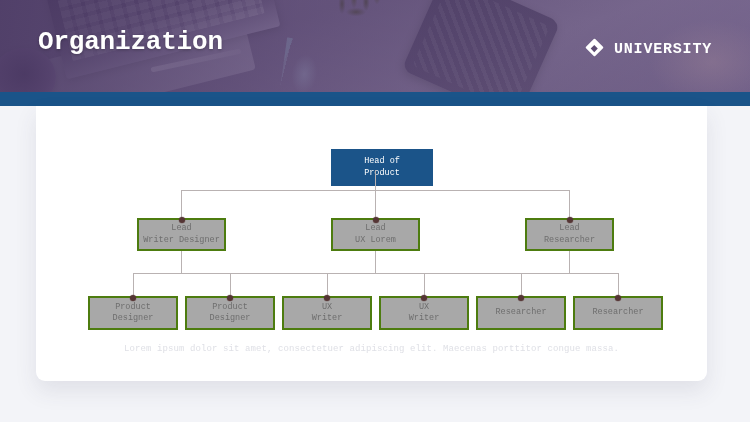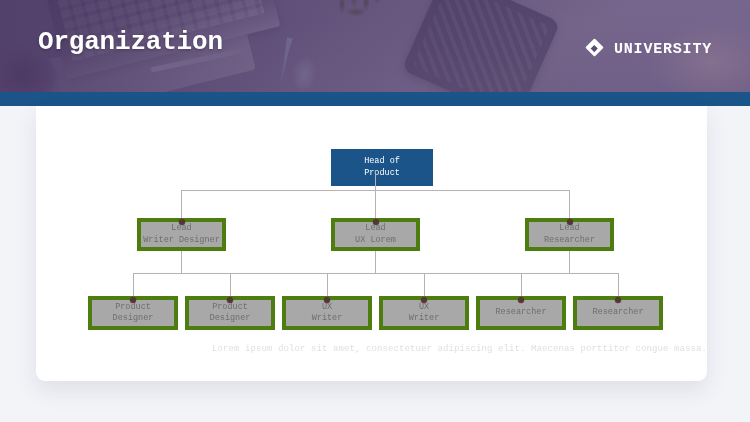--- a/index.html
+++ b/index.html
@@ -125,34 +125,34 @@
   .node{
     position:absolute;box-sizing:border-box;
     display:flex;flex-direction:column;align-items:center;justify-content:center;
     text-align:center;line-height:1.3;
   }
   .node.root{
     background:#1b5489;color:#ffffff;font-size:8.5px;
   }
   .node.lvl2,.node.lvl3{
     background:#a8a8a8;color:#6e6e6e;font-size:8.5px;
-    border:4px solid #4d7c0f;
+    border:2px solid #4d7c0f;
   }
   .node .ln{display:block;white-space:nowrap;}
   .dot{
     position:absolute;width:6px;height:6px;border-radius:50%;
     background:#553535;top:-3px;left:50%;margin-left:-3px;
     box-shadow:0 0 0 .5px rgba(85,53,53,.35);
   }
   .conn{position:absolute;background:#b9b2b2;}
   .vline{width:1px;}
   .hline{height:1px;}
 
   .caption{
-    position:absolute;left:36px;top:344px;width:671px;text-align:right;
+    position:absolute;left:36px;top:344px;width:671px;text-align:center;
     font-size:9px;color:#dfe0e6;letter-spacing:.1px;
   }
 </style>
 </head>
 <body>
 
 <div class="slide">
 
   <div class="header">
     <div class="hdr-photo">

